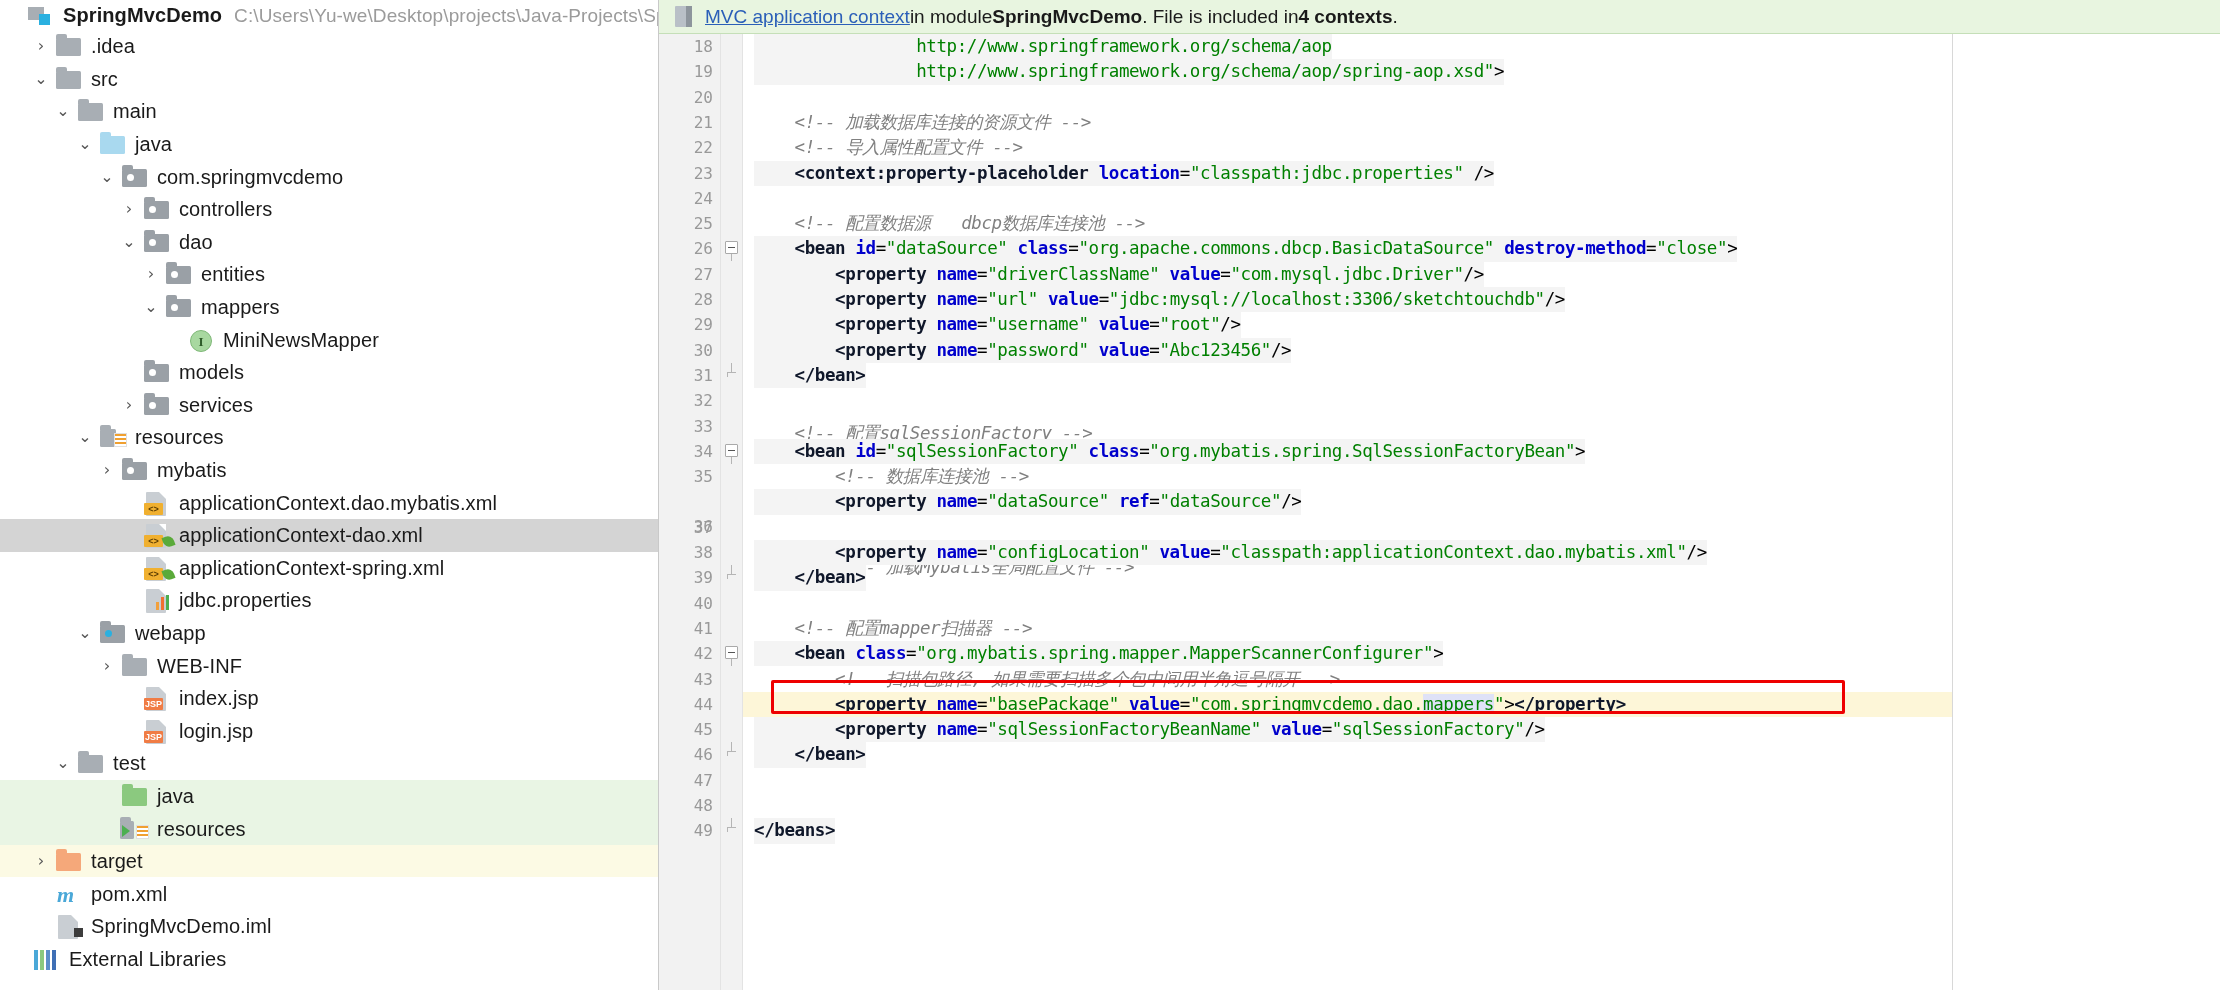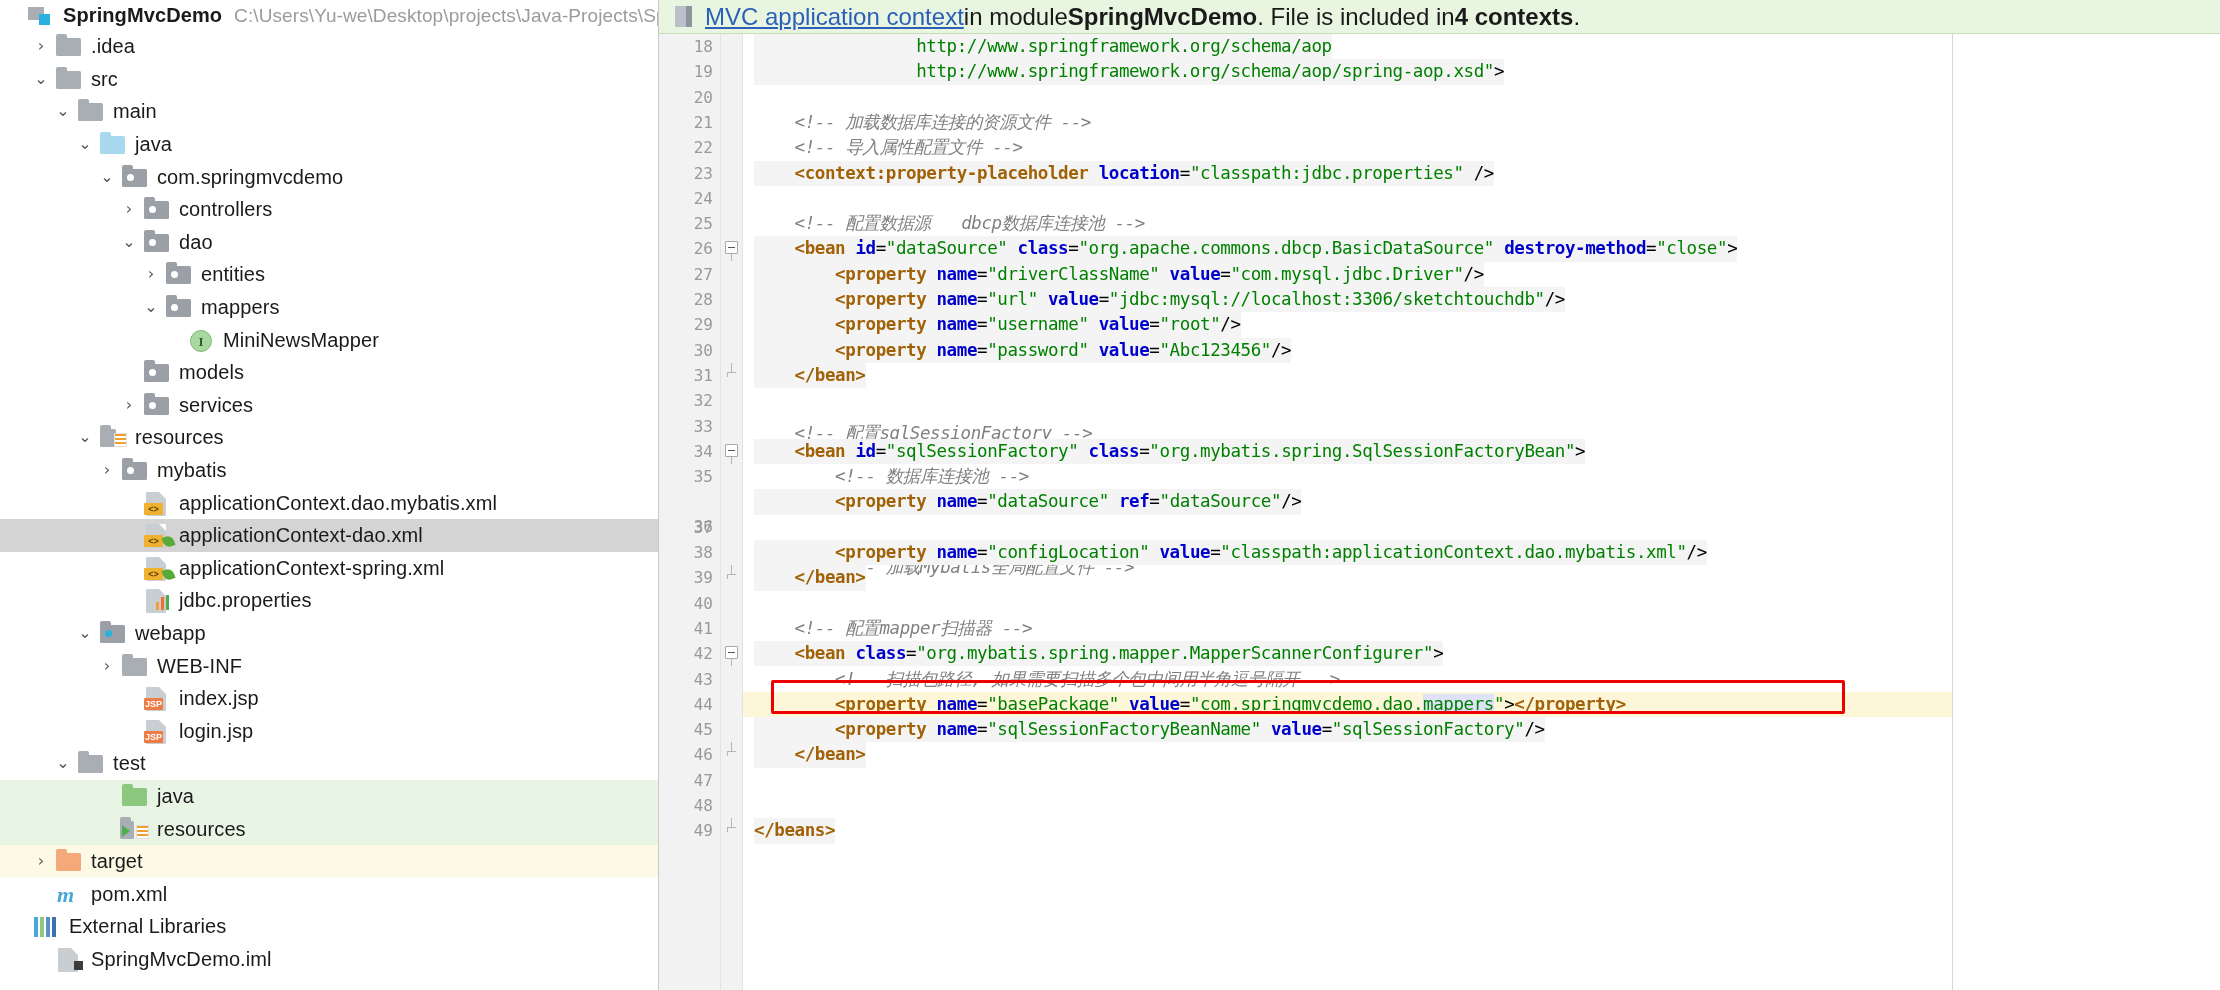--- a/index.html
+++ b/index.html
@@ -173,21 +173,21 @@
   #notification-banner {
     position: absolute;
     left: 0; top: 0;
     width: 100%;
     height: 34px;
     background: #e8f5e0;
     border-bottom: 1px solid #c5dfb8;
     display: flex;
     align-items: center;
     padding-left: 14px;
-    font-size: 24px;
+    font-size: 19px;
     color: #1a1a1a;
     white-space: nowrap;
     z-index: 10;
   }
   #notification-banner .nicon {
     position: relative;
     width: 22px; height: 24px;
     margin-right: 10px;
     flex: 0 0 22px;
   }
@@ -243,21 +243,21 @@
     font-size: 16px;
   }
   .code-text {
     position: absolute;
     left: 95px;
     top: 0;
     white-space: pre;
   }
   .hl { background: #f4f4f4; }
   
-  .tag     { color: #a16207; font-weight: bold; }
+  .tag     { color: #0f172a; font-weight: bold; }
   .brkt    { color: #000000; }
   .attr    { color: #0000cc; font-weight: bold; }
   .str     { color: #008000; }
   .cmt     { color: #808080; font-style: italic; }
   .plain   { color: #000000; }
 
   
   #caret-line-bg {
     position: absolute;
     left: 84px;
@@ -533,40 +533,40 @@
         </div>
         <div class="tree-row">
           <span style="display:inline-block;width:28px;flex:0 0 28px"></span>
           <span class="arrow empty">›</span>
           <span class="ico">
             <span class="mglyph">m</span>
           </span>
           <span class="lbl">pom.xml</span>
         </div>
         <div class="tree-row">
+          <span style="display:inline-block;width:28px;flex:0 0 28px"></span>
+          <span class="arrow empty">›</span>
+          <span class="ico">
+            <span class="pg"></span>
+            <span class="imlsq"></span>
+          </span>
+          <span class="lbl">SpringMvcDemo.iml</span>
+        </div>
+        <div class="tree-row">
           <span style="display:inline-block;width:6px;flex:0 0 6px"></span>
           <span class="arrow empty">›</span>
           <span class="ico">
             <span class="libbars">
               <i></i>
               <i></i>
               <i></i>
               <i></i>
             </span>
           </span>
           <span class="lbl">External Libraries</span>
-        </div>
-        <div class="tree-row">
-          <span style="display:inline-block;width:28px;flex:0 0 28px"></span>
-          <span class="arrow empty">›</span>
-          <span class="ico">
-            <span class="pg"></span>
-            <span class="imlsq"></span>
-          </span>
-          <span class="lbl">SpringMvcDemo.iml</span>
         </div>
       </div>
   </div>
 
   <div id="editor-pane">
 
     <div id="notification-banner">
       <span class="nicon">
           <b></b>
           <s></s>

